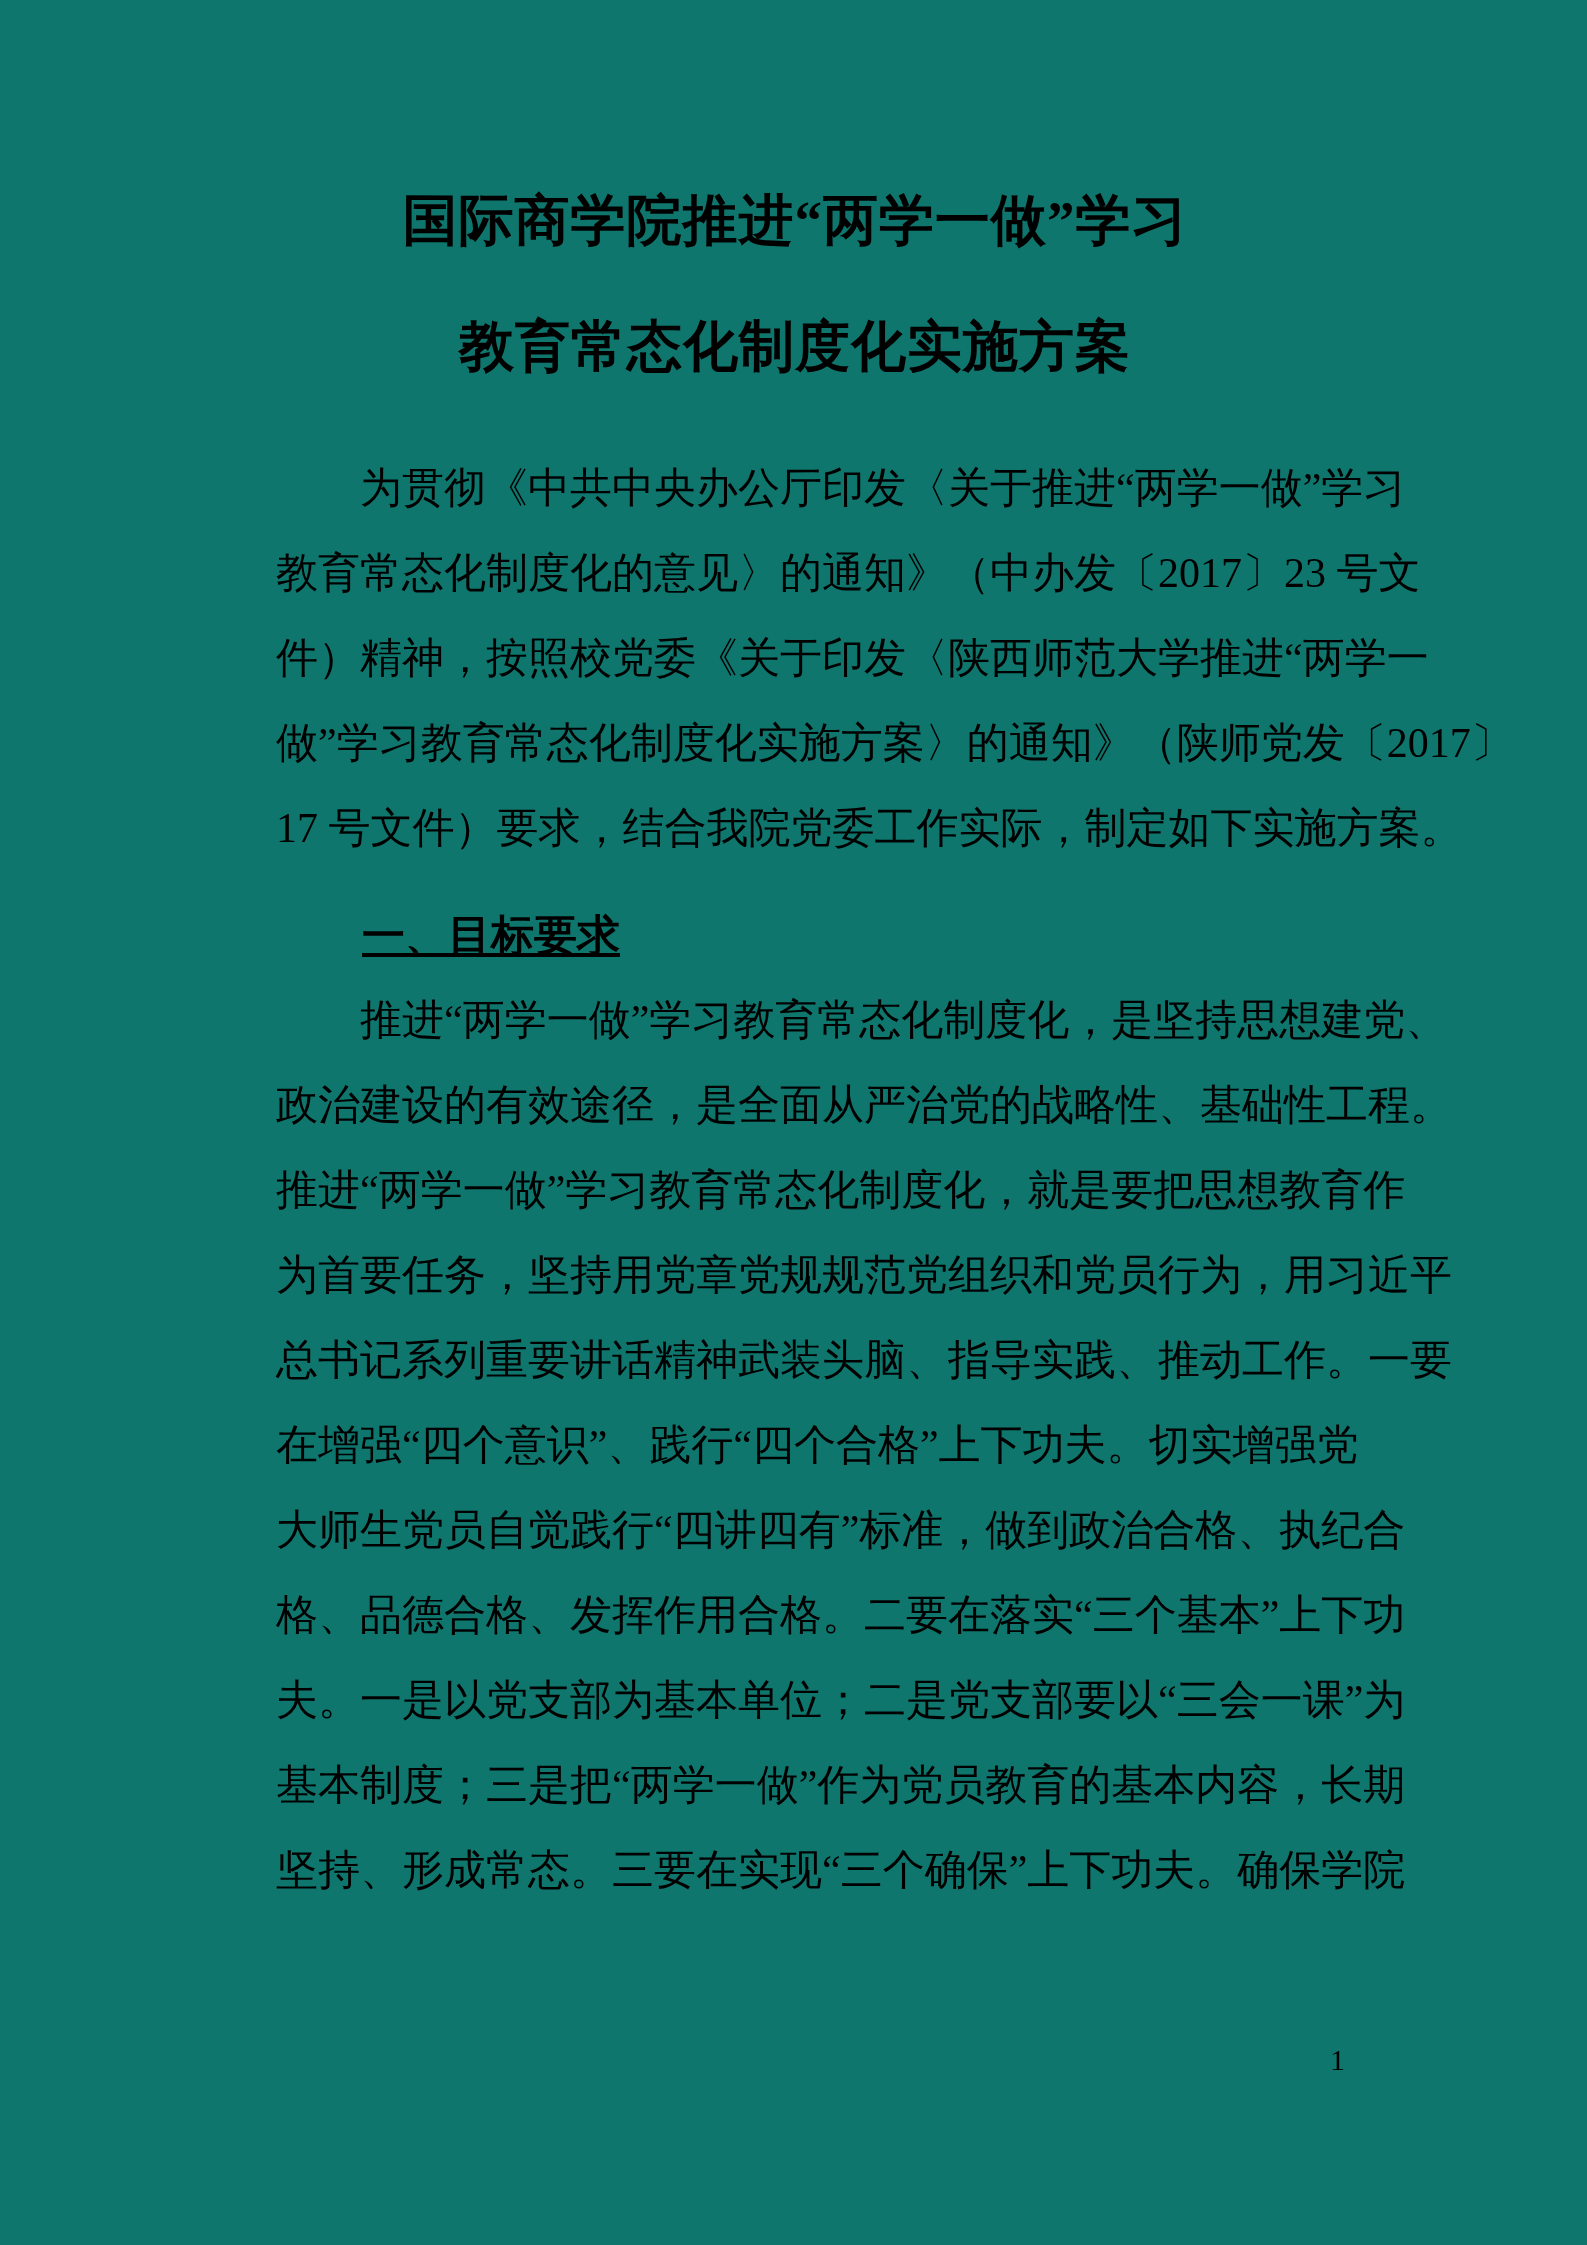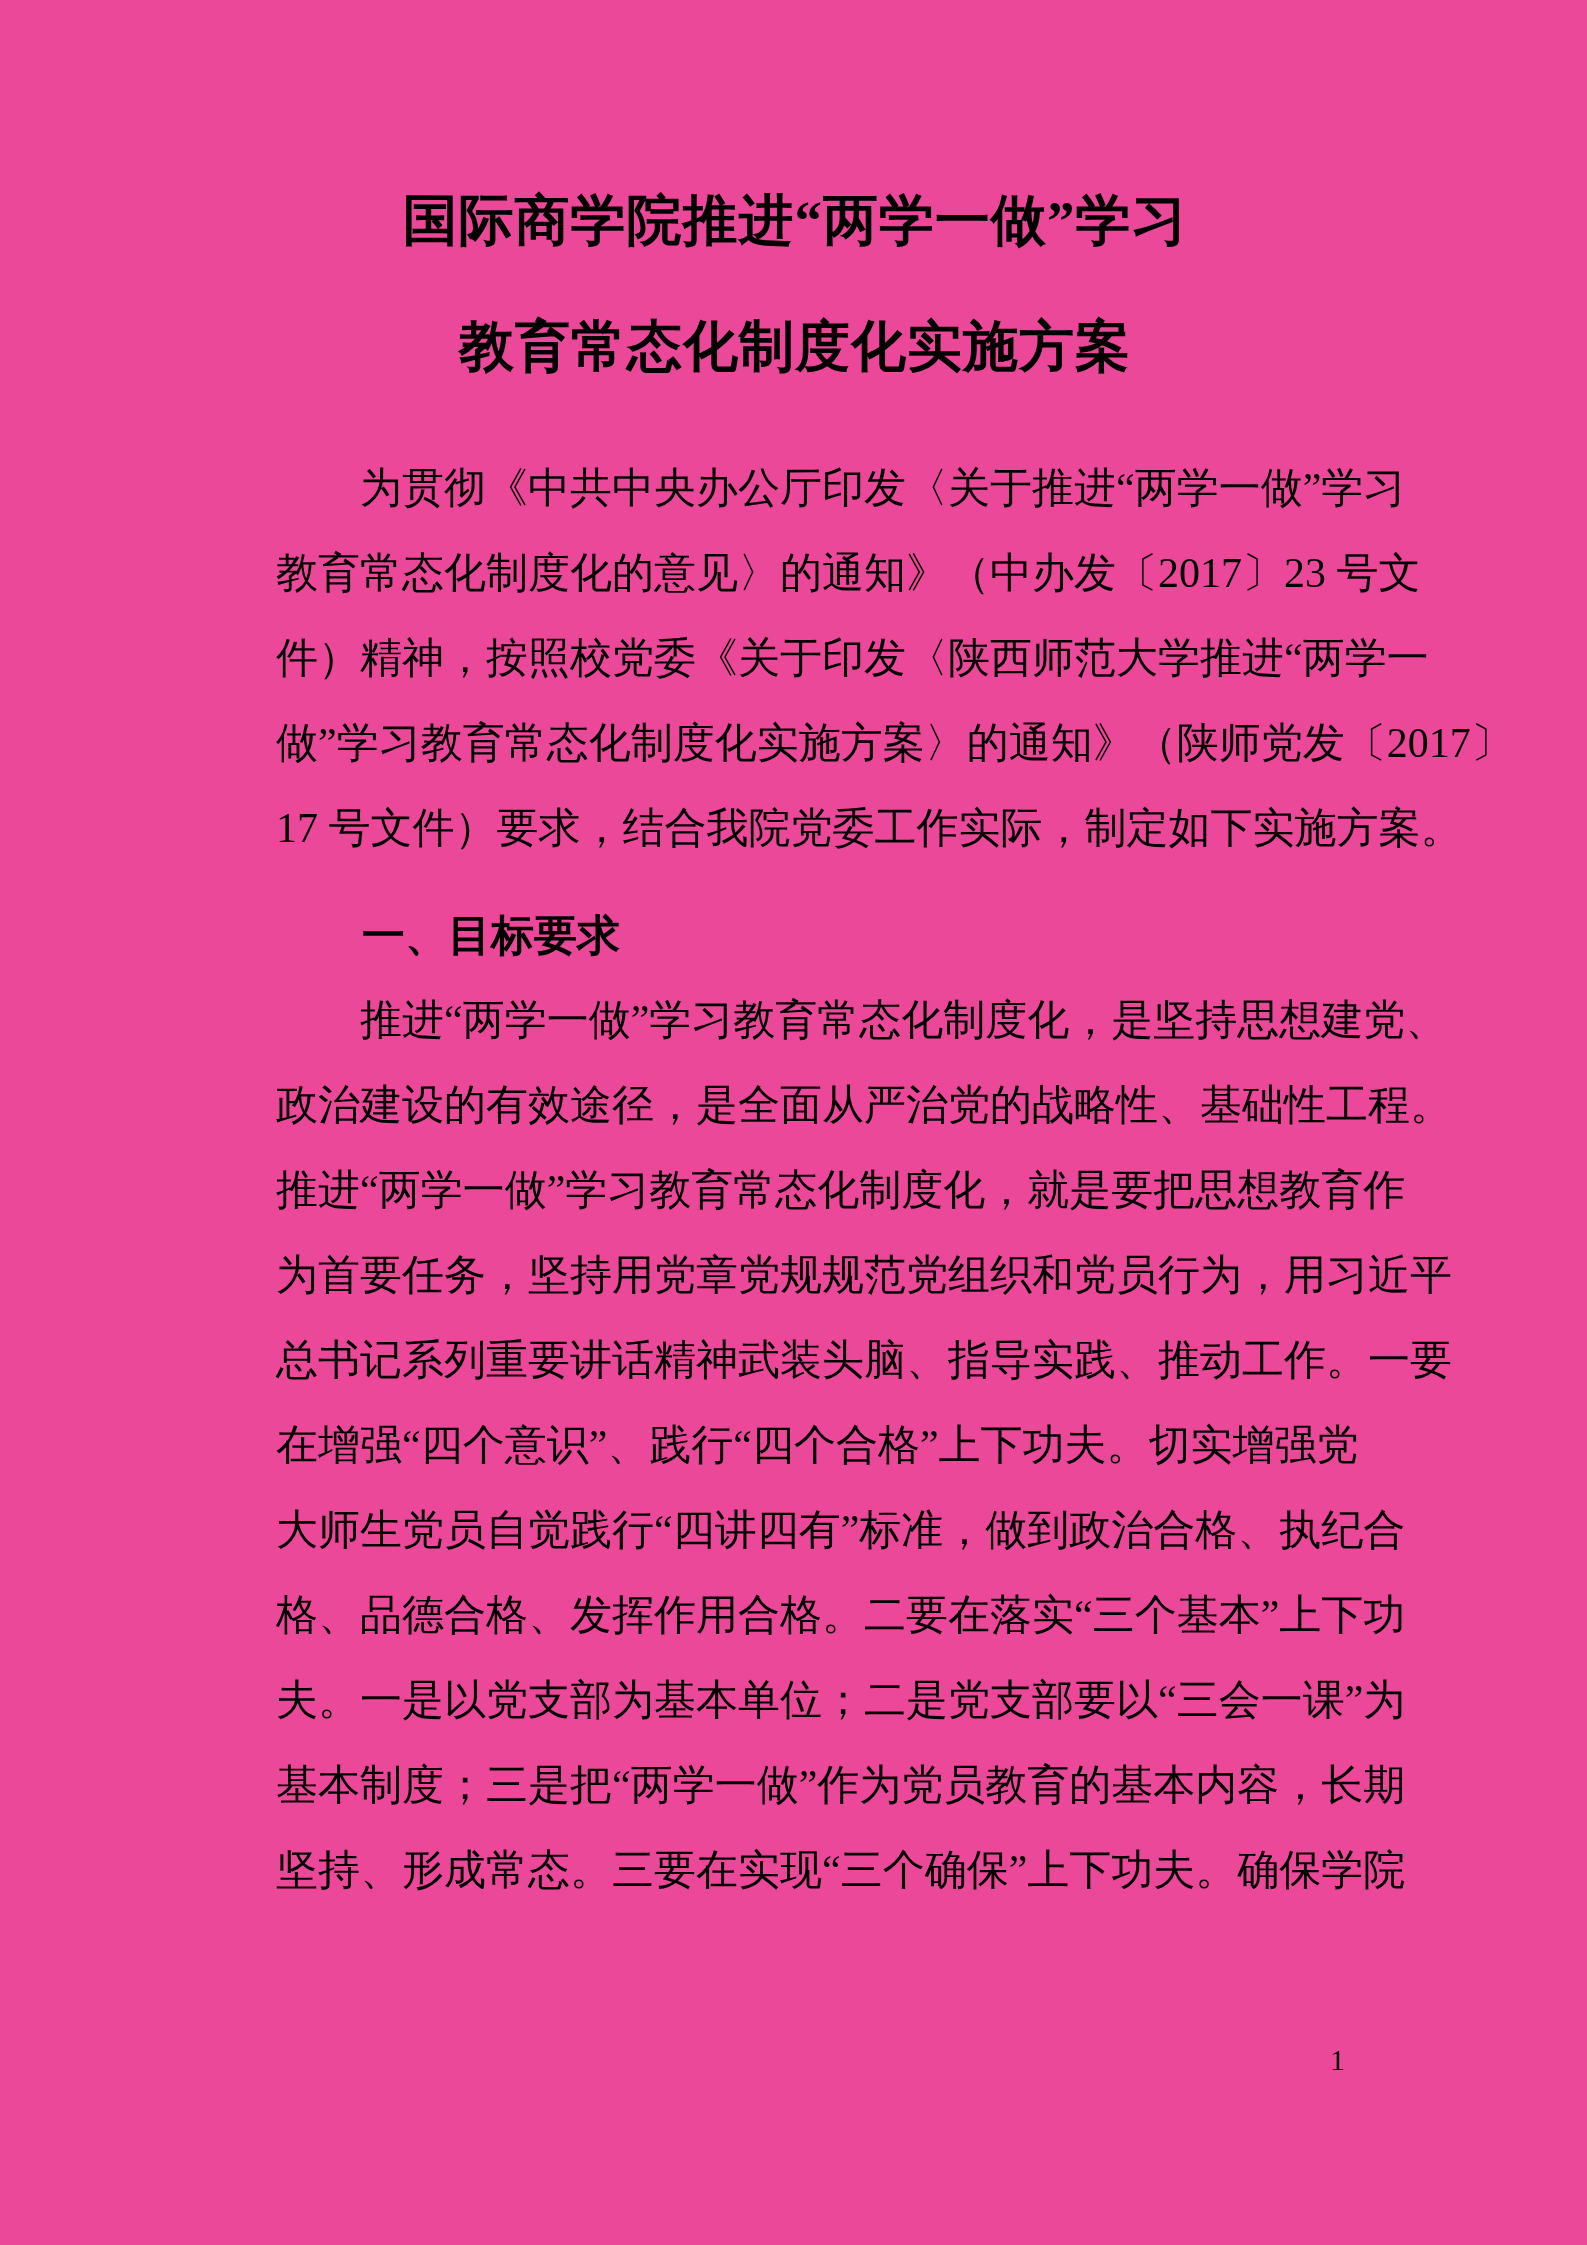--- a/index.html
+++ b/index.html
@@ -4,21 +4,21 @@
 <style>
   html, body {
     margin: 0;
     padding: 0;
     background: #ffffff;
   }
   .page {
     position: relative;
     width: 1587px;
     height: 2245px;
-    background: #ec4899;
+    background: #0f766e;
     color: #000000;
     font-family: "Liberation Serif", "DejaVu Serif", serif;
     overflow: hidden;
   }
   .content {
     position: absolute;
     left: 240px;
     top: 190px;
     width: 1110px;
   }
@@ -49,20 +49,21 @@
   .para .line:first-child {
     text-indent: 2em;
   }
   .section-heading {
     margin-top: 22px;
     height: 85px;
     line-height: 85px;
     font-size: 43px;
     font-weight: 700;
     text-indent: 2em;
+    text-decoration: underline;
   }
   .page-number {
     position: absolute;
     top: 2042px;
     right: 242px;
     font-size: 30px;
     line-height: 36px;
     font-family: "Liberation Serif", "DejaVu Serif", serif;
   }
 </style>

